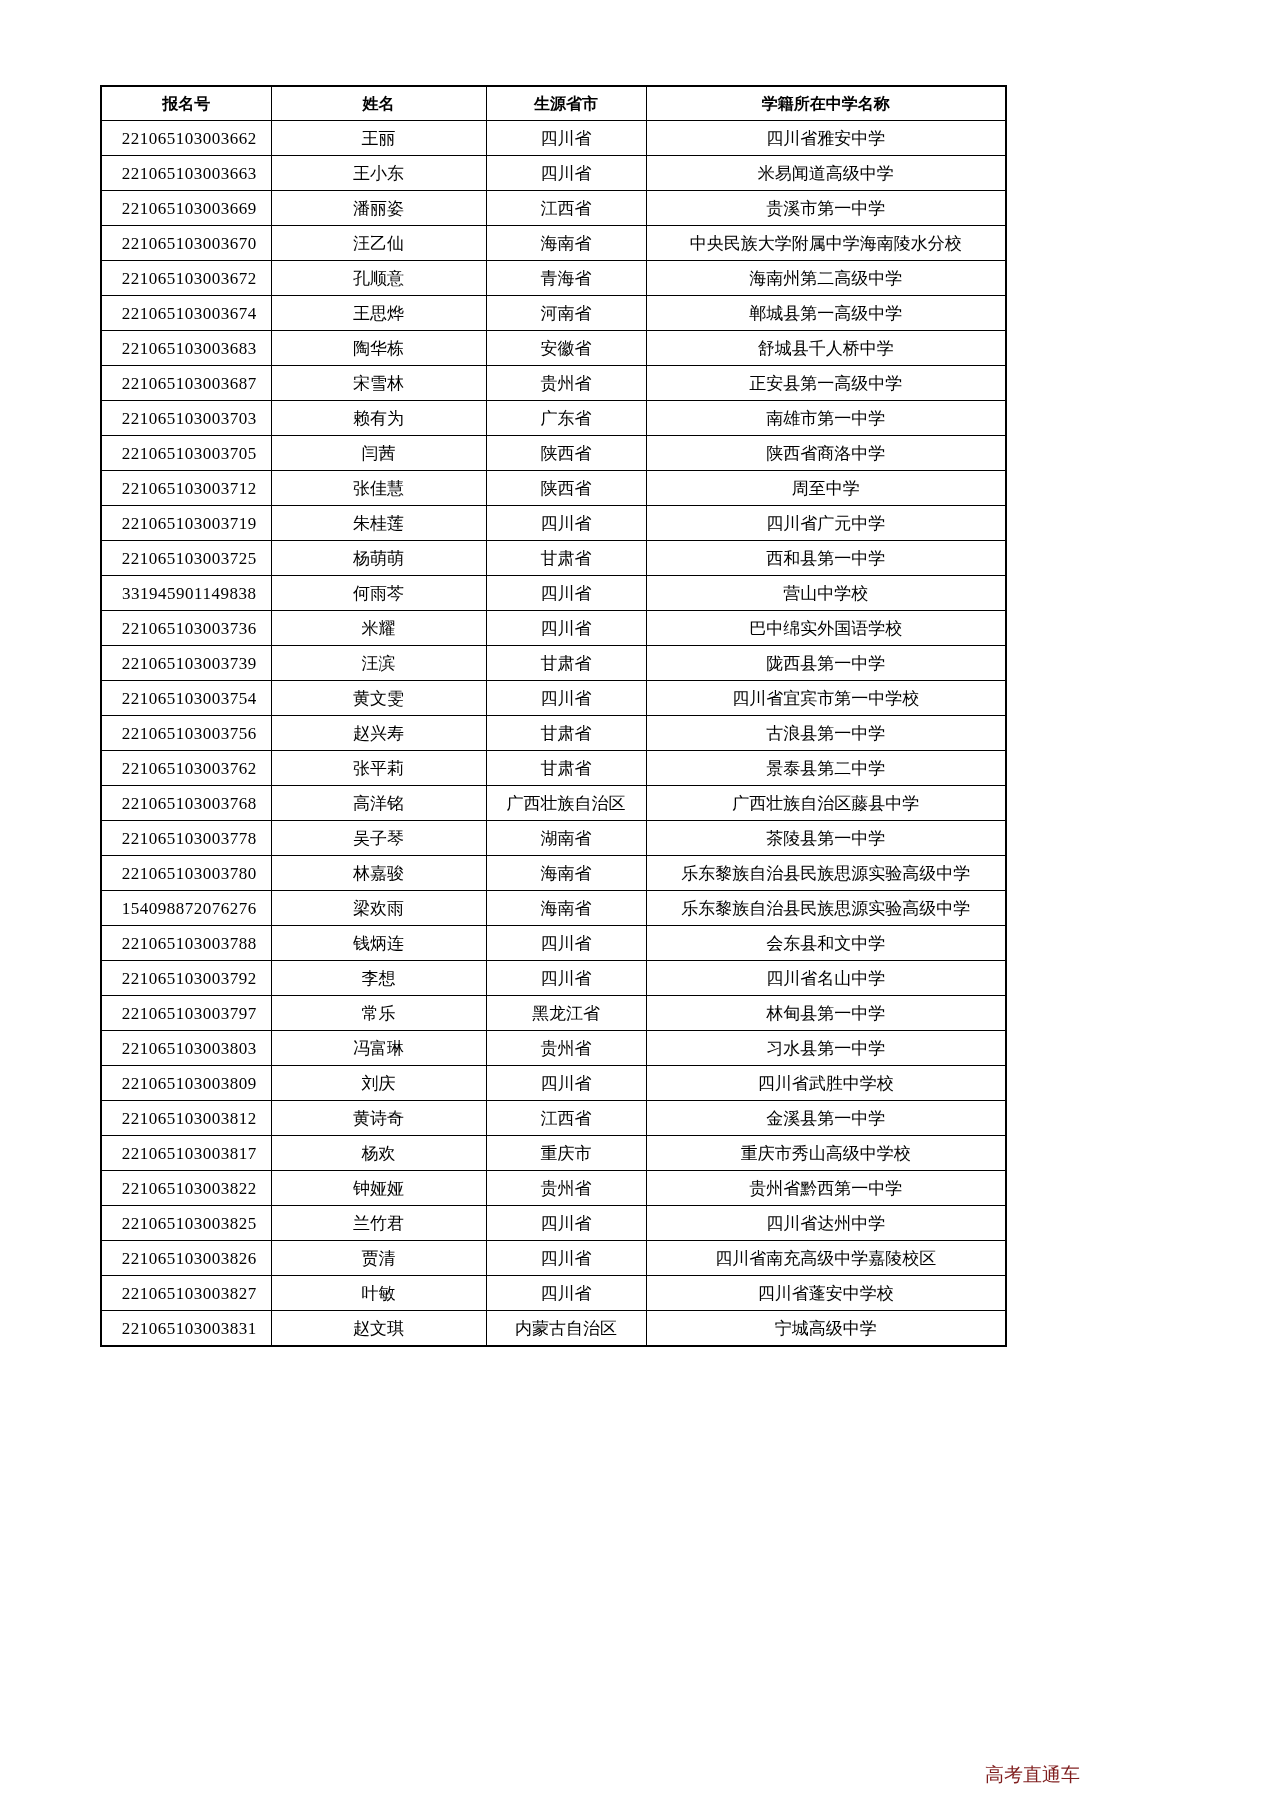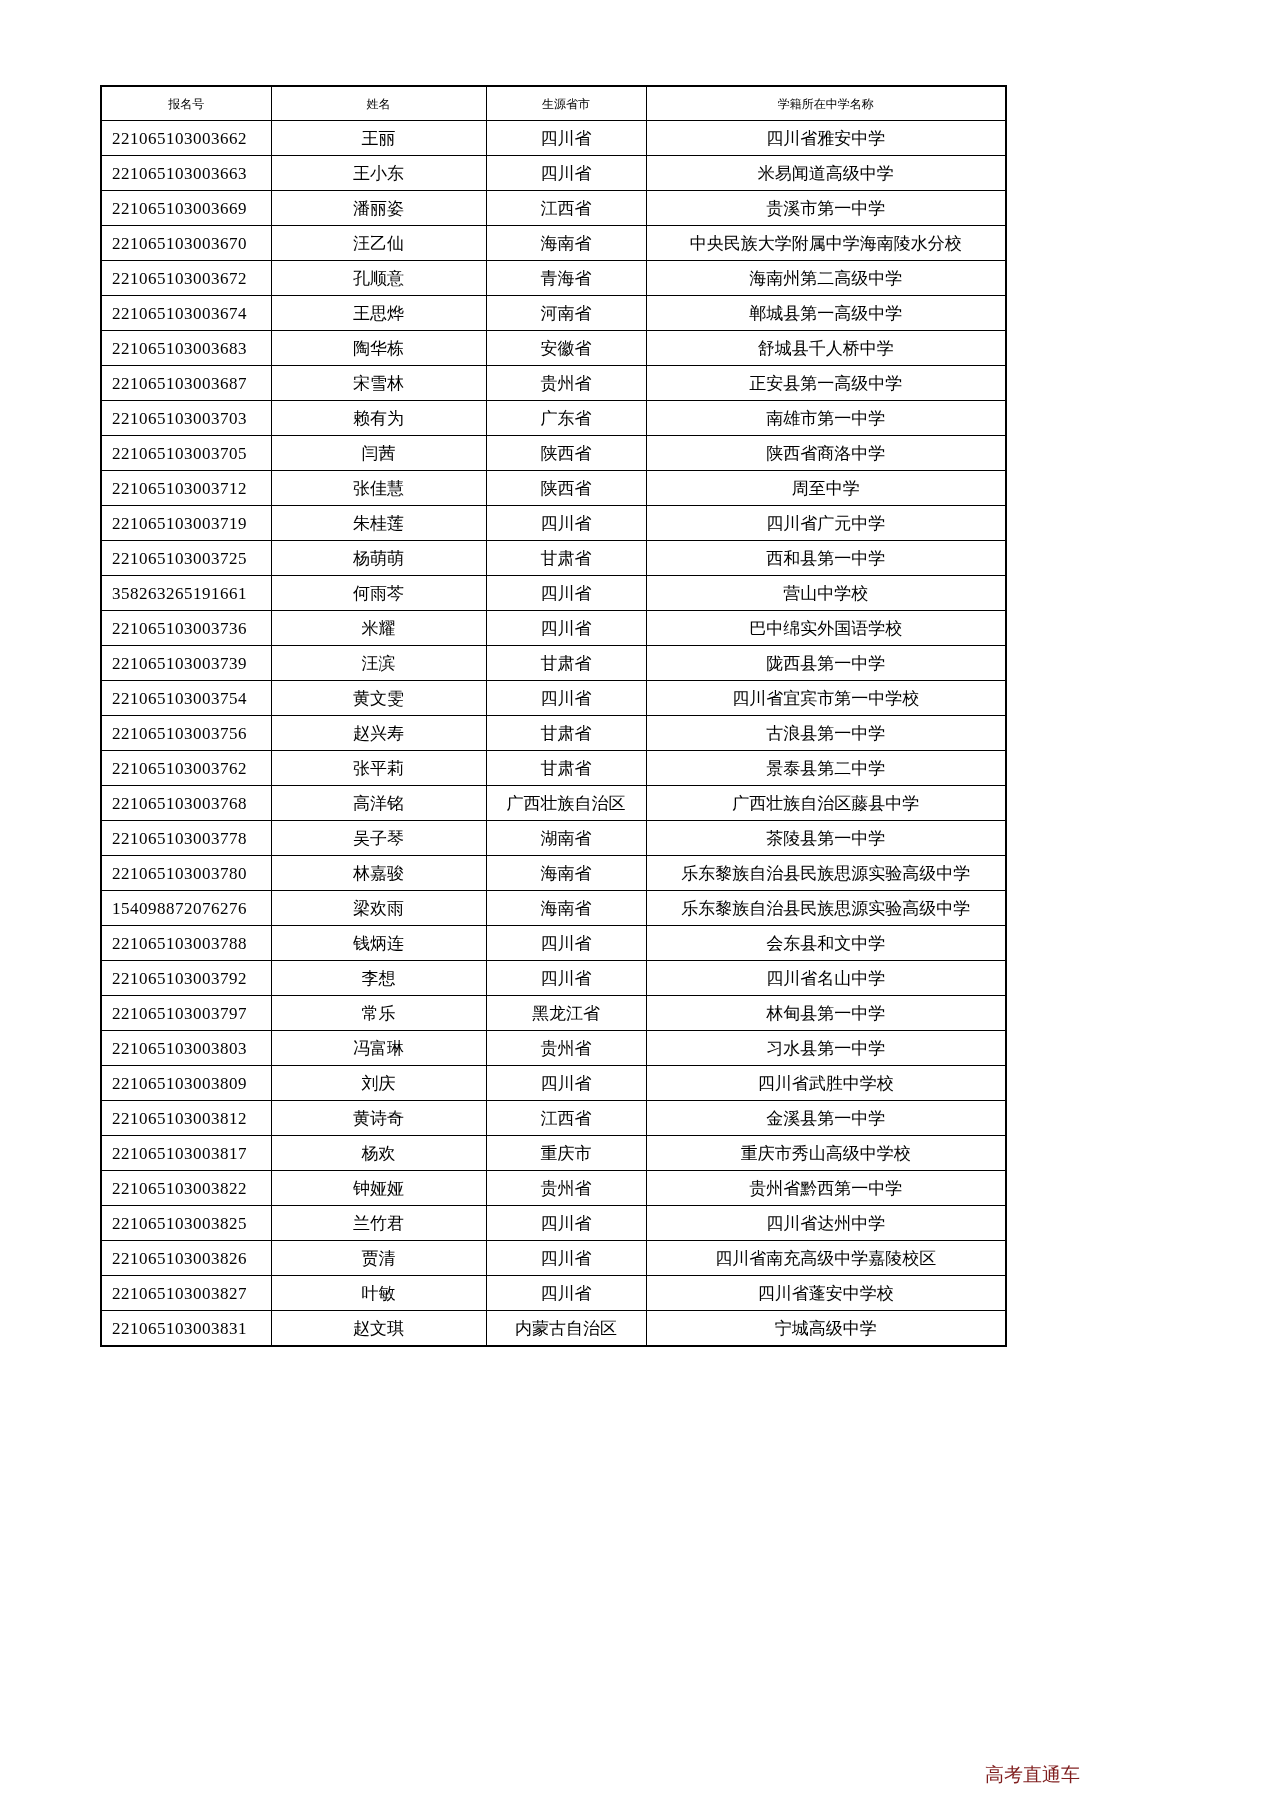--- a/index.html
+++ b/index.html
@@ -29,27 +29,27 @@
     height: 34px;
     font-size: 17px;
     line-height: 1;
     padding: 0 4px;
     text-align: center;
     white-space: nowrap;
     overflow: hidden;
     vertical-align: middle;
   }
   .doc-table th {
-    font-weight: normal;
-    font-size: 12px;
+    font-weight: bold;
+    font-size: 16px;
     height: 33px;
     margin-top: 30px;
   }
   .doc-table td.reg {
-    text-align: left;
+    text-align: center;
     padding-left: 10px;
     letter-spacing: 0.5px;
     margin-top: 32px;
   }
   .watermark {
     position: absolute;
     top: 1762px;
     left: 985px;
     font-family: "Liberation Sans", "DejaVu Sans", sans-serif;
     font-size: 19px;
@@ -147,21 +147,21 @@
         <td>四川省</td>
         <td>四川省广元中学</td>
       </tr>
       <tr>
         <td class="reg">221065103003725</td>
         <td>杨萌萌</td>
         <td>甘肃省</td>
         <td>西和县第一中学</td>
       </tr>
       <tr>
-        <td class="reg">358263265191661</td>
+        <td class="reg">331945901149838</td>
         <td>何雨芩</td>
         <td>四川省</td>
         <td>营山中学校</td>
       </tr>
       <tr>
         <td class="reg">221065103003736</td>
         <td>米耀</td>
         <td>四川省</td>
         <td>巴中绵实外国语学校</td>
       </tr>

